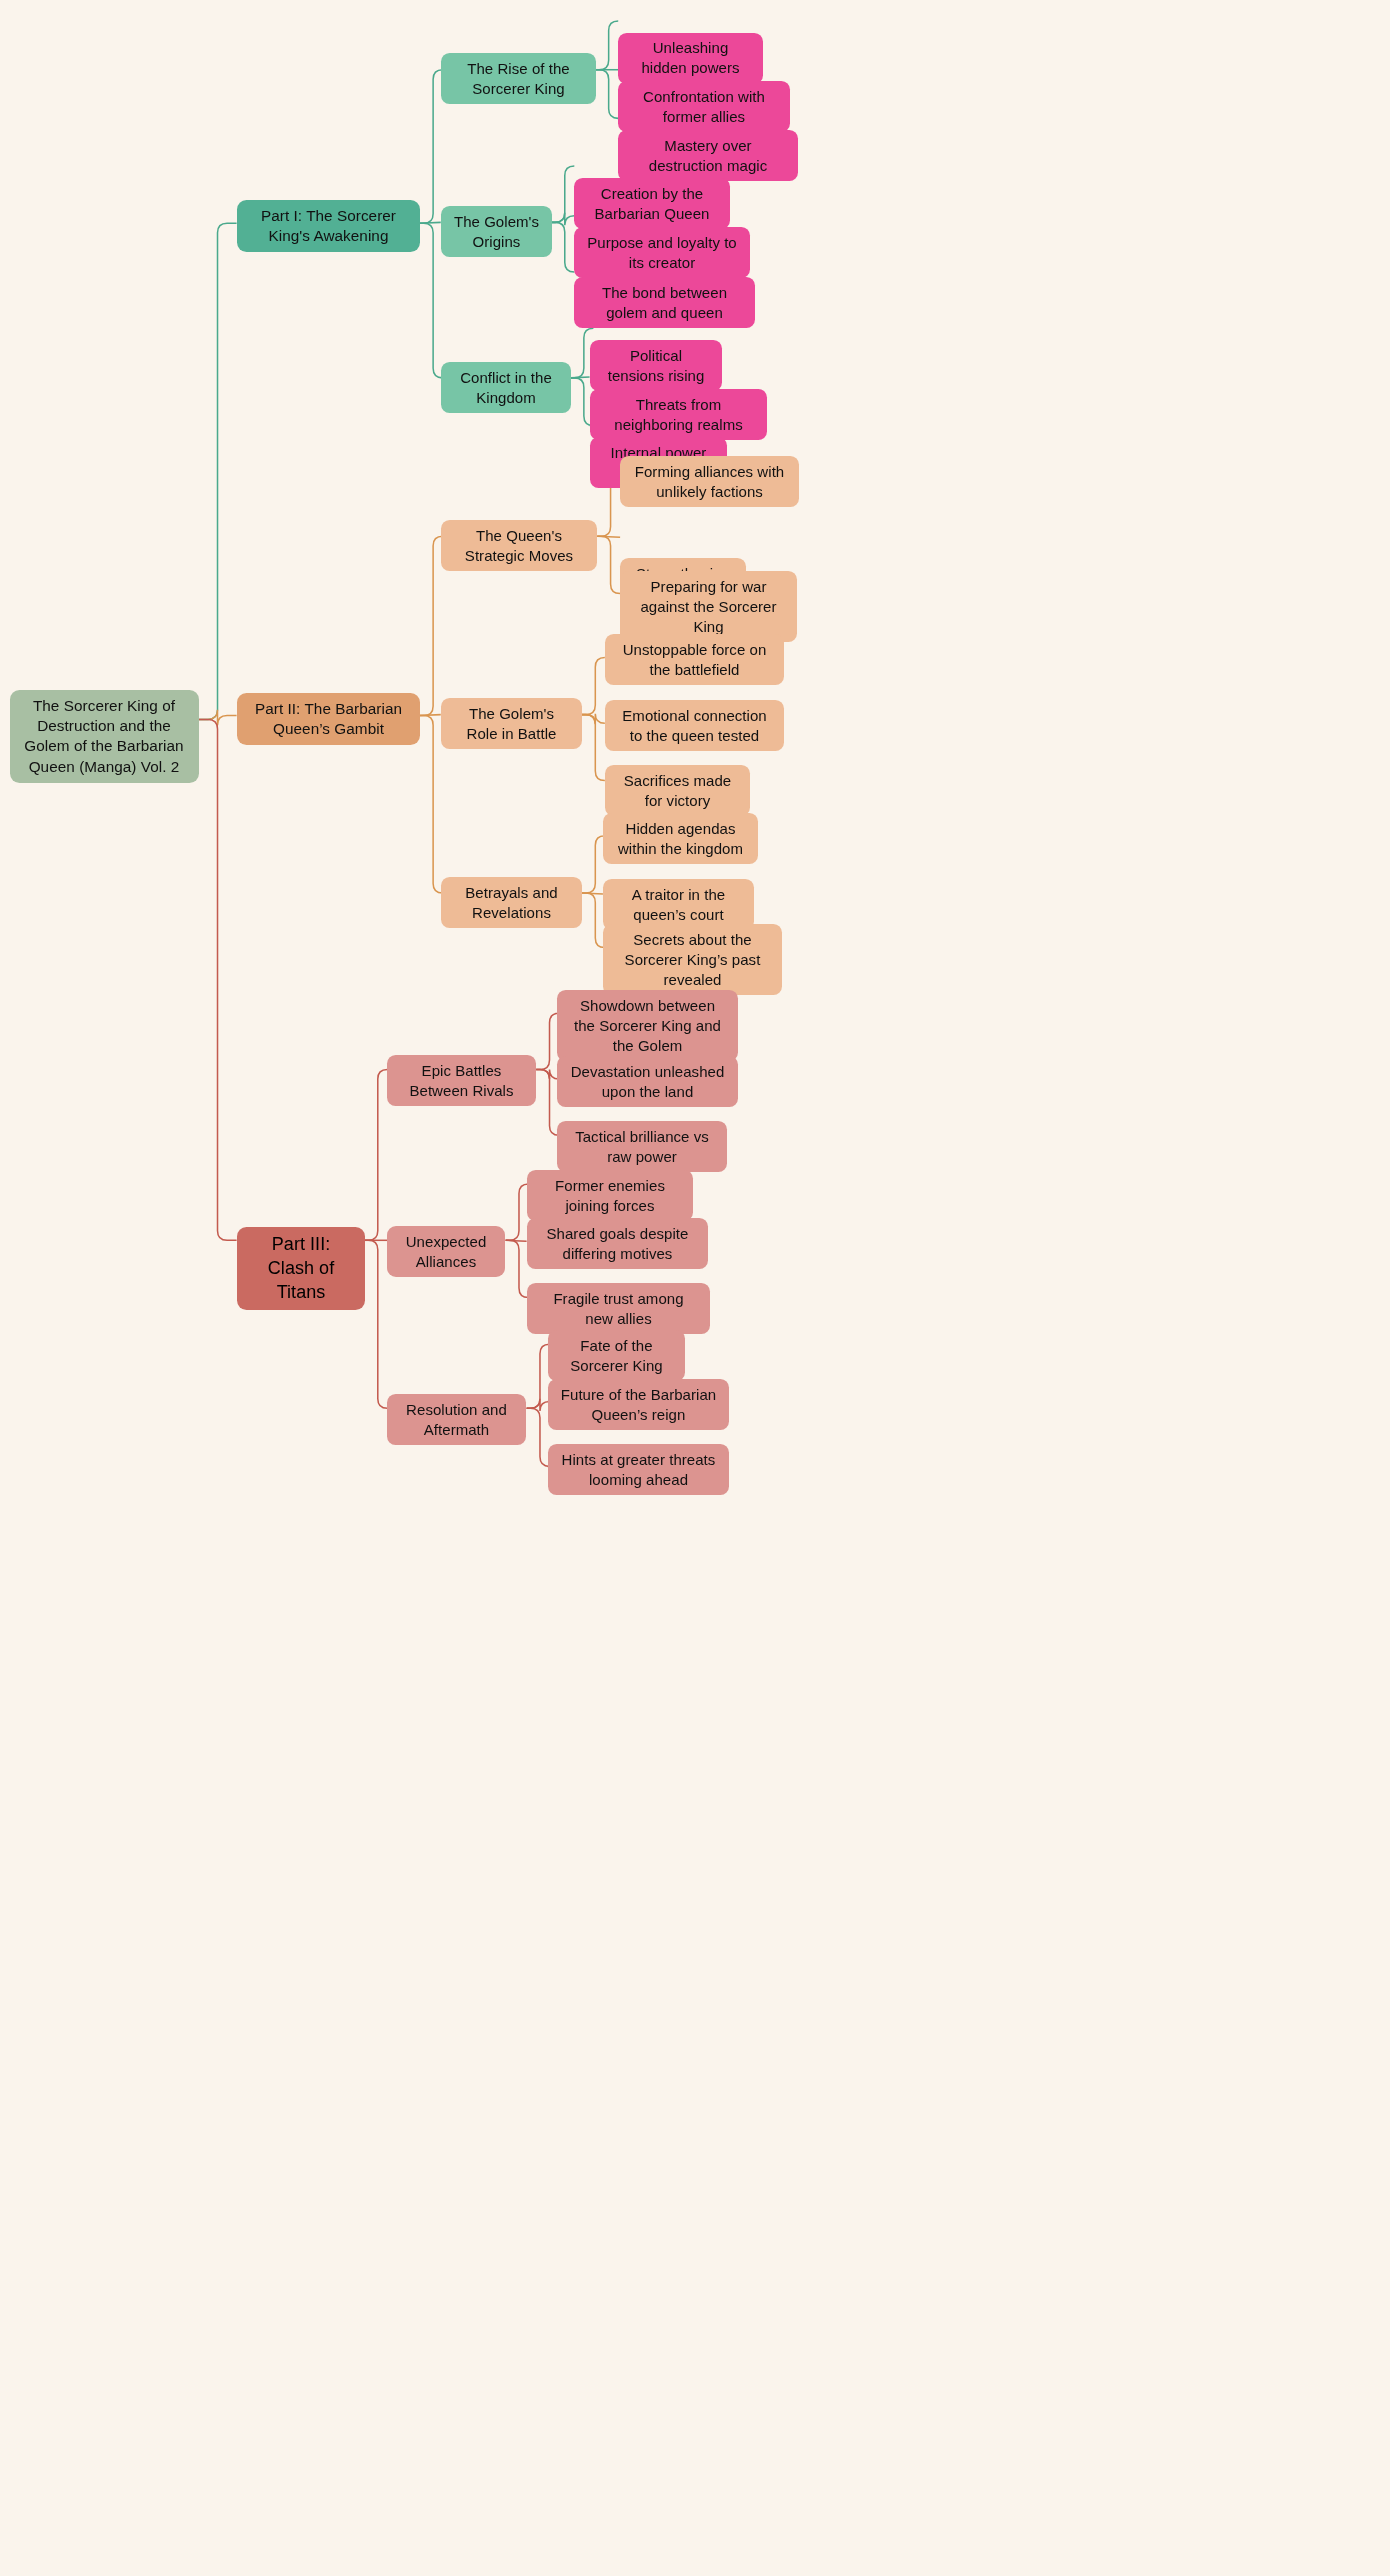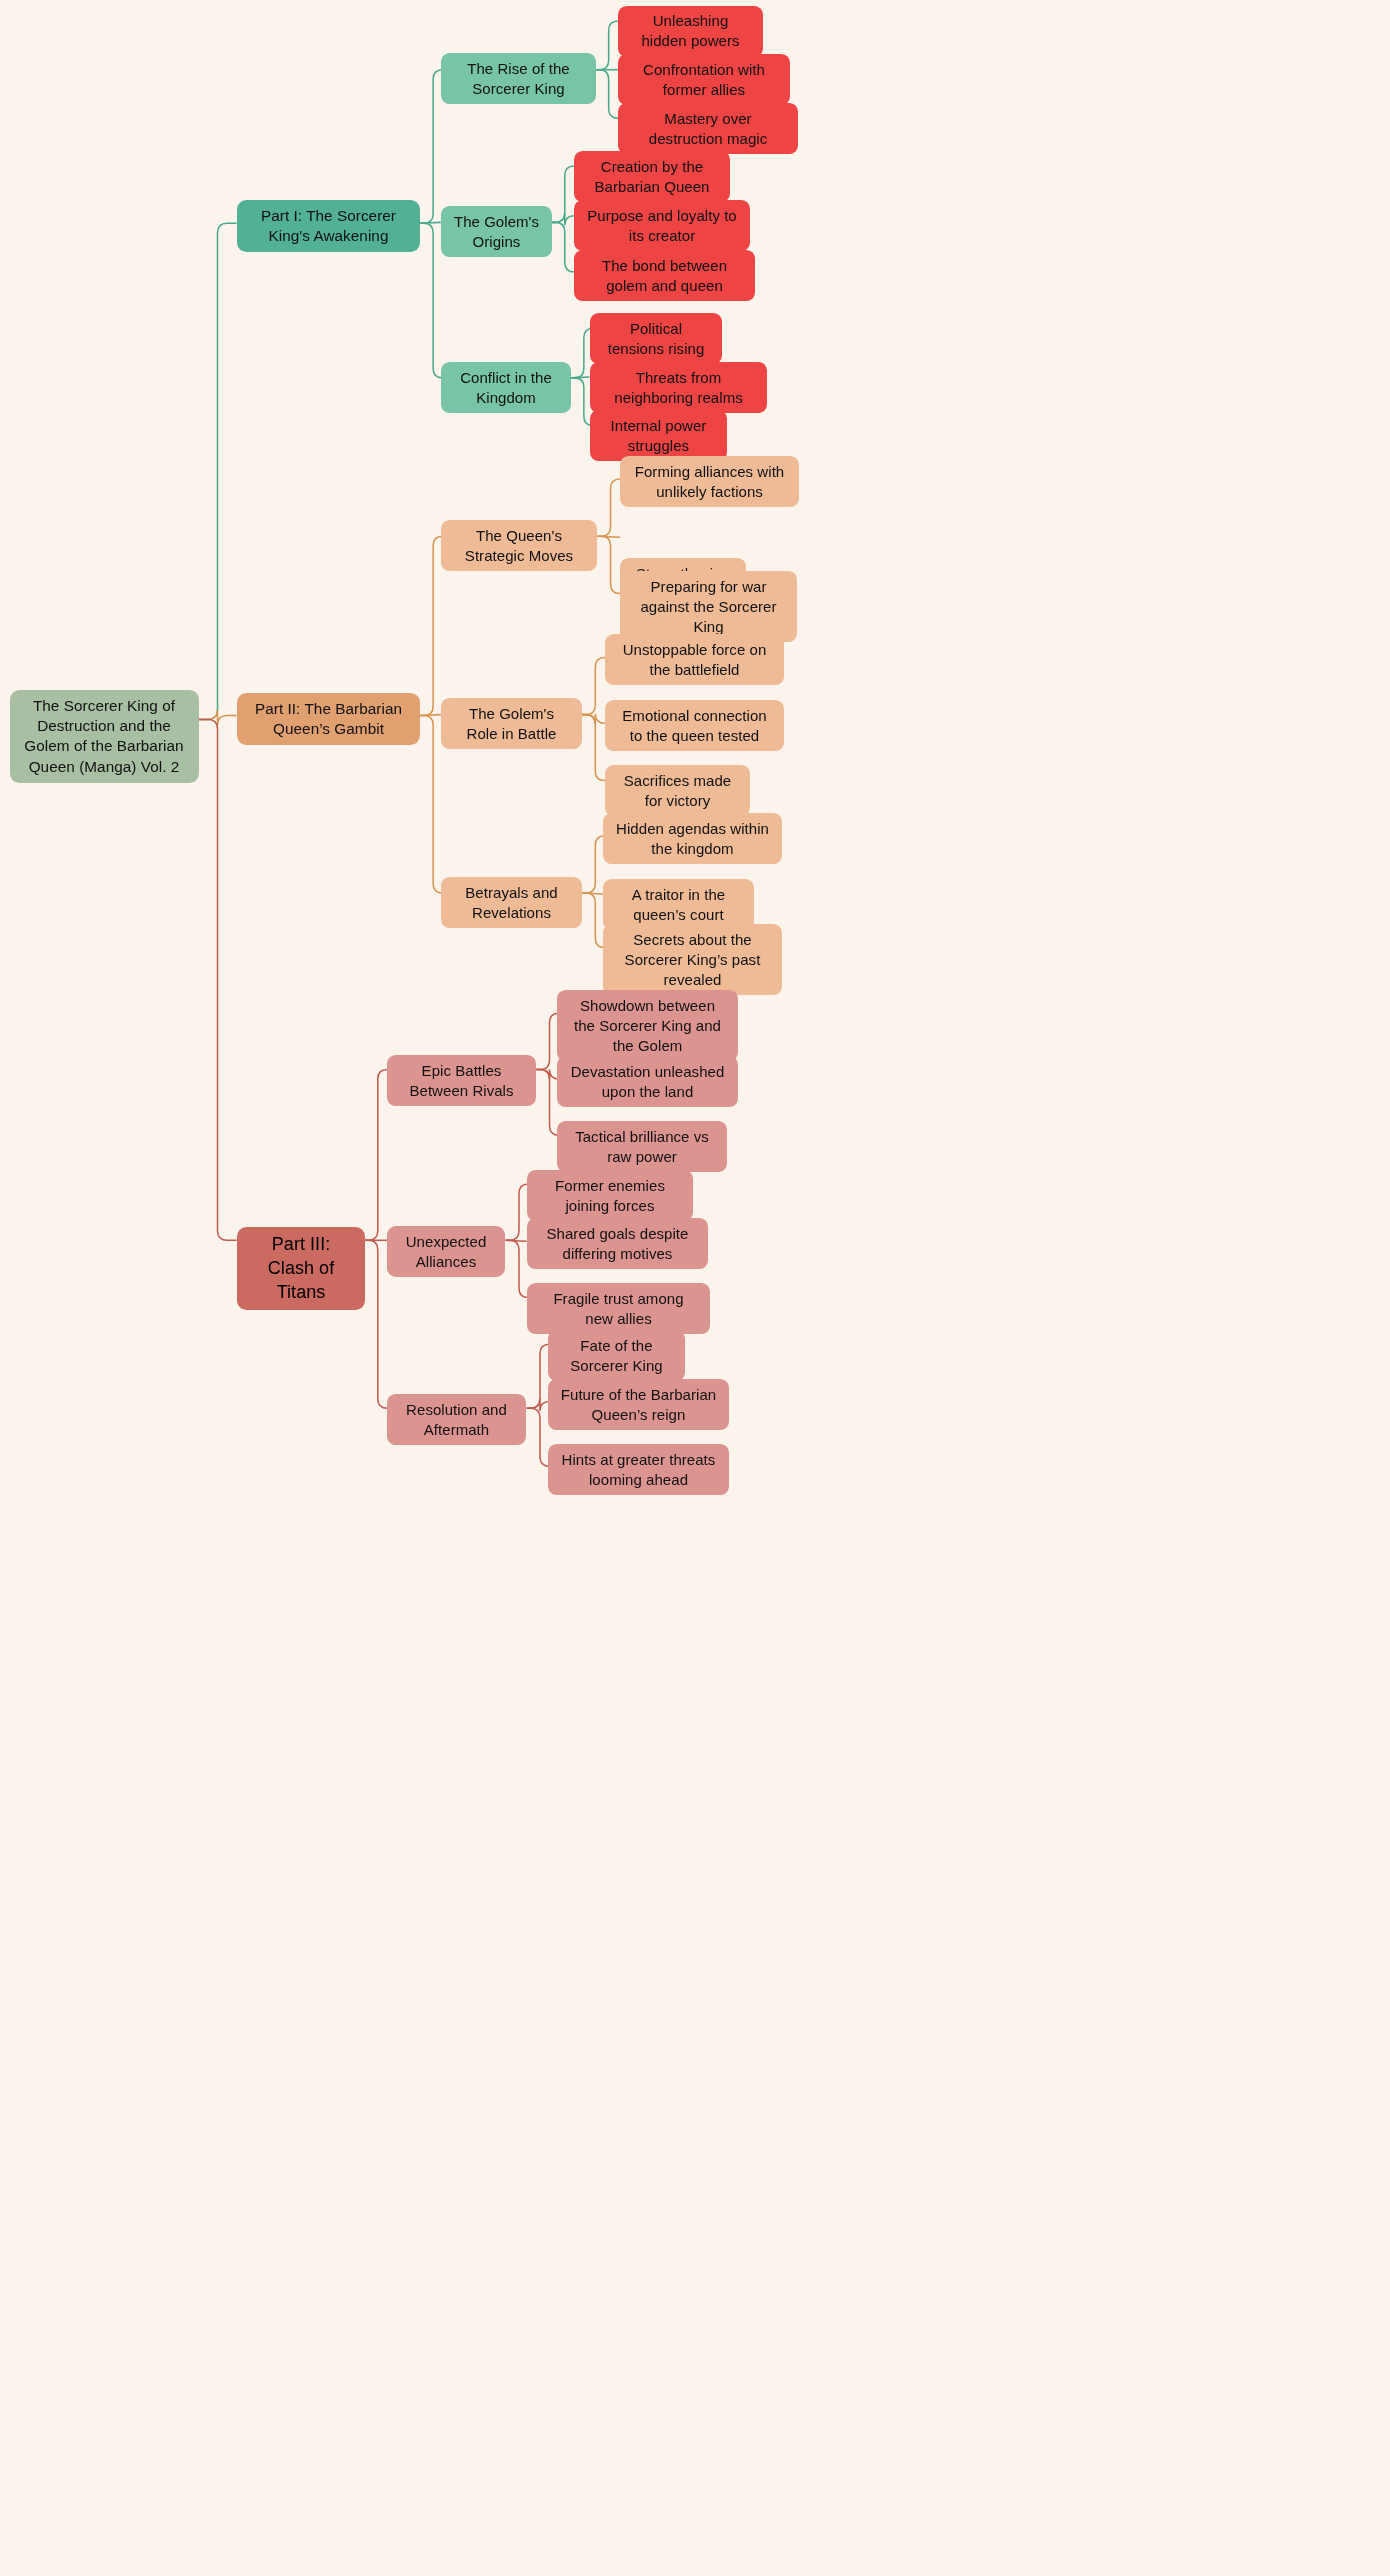--- a/index.html
+++ b/index.html
@@ -26,21 +26,21 @@
   }
   .node.root{
     background:#a8bfa3;font-size:15.3px;border-radius:9.5px;
   }
   .node.p1{background:#52b094;border-radius:9.5px;font-size:15.3px;}
   .node.p2{background:#e0a070;border-radius:9.5px;font-size:15.3px;}
   .node.p3{background:#ca6a61;border-radius:9.5px;font-size:18px;color:#000000;}
   .node.g1{background:#77c5a6;}
   .node.g2{background:#eebb96;}
   .node.g3{background:#dc9490;}
-  .node.l1{background:#ef4444;}
+  .node.l1{background:#ec4899;margin-top:27px;}
   .node.l2{background:#eebb96;}
   .node.l3{background:#dc9490;}
 </style>
 </head>
 <body>
 
 <div id="map">
   <svg class="links" id="links" viewBox="0 0 1457 2700">
       <path d="M 208 754 H 218 Q 228 754 228 744 V 244 Q 228 234 238 234 H 248" fill="none" stroke="#4aa98c" stroke-width="1.6"></path>
       <path d="M 440 234 H 444 Q 454 234 454 224 V 83 Q 454 73 464 73 H 462" fill="none" stroke="#4aa98c" stroke-width="1.6"></path>
@@ -100,21 +100,21 @@
       <div class="node p2" style="left: 237px; top: 693px; width: 183px; min-height: 46px;">Part II: The Barbarian Queen’s Gambit</div>
       <div class="node g2" style="left: 441px; top: 520px; width: 156px; min-height: 32px;">The Queen's Strategic Moves</div>
       <div class="node l2" style="left: 620px; top: 456px; width: 179px; min-height: 46px;">Forming alliances with unlikely factions</div>
       <div class="node l2" style="left: 620px; top: 522px; width: 126px; min-height: 30.5px; margin-top: 36px;">Strengthening her army</div>
       <div class="node l2" style="left: 620px; top: 571px; width: 177px; min-height: 46px;">Preparing for war against the Sorcerer King</div>
       <div class="node g2" style="left: 441px; top: 698px; width: 141px; min-height: 32px;">The Golem's Role in Battle</div>
       <div class="node l2" style="left: 605px; top: 634px; width: 179px; min-height: 46px;">Unstoppable force on the battlefield</div>
       <div class="node l2" style="left: 605px; top: 700px; width: 179px; min-height: 46px;">Emotional connection to the queen tested</div>
       <div class="node l2" style="left: 605px; top: 765px; width: 145px; min-height: 30.5px;">Sacrifices made for victory</div>
       <div class="node g2" style="left: 441px; top: 877px; width: 141px; min-height: 32px;">Betrayals and Revelations</div>
-      <div class="node l2" style="left: 603px; top: 813px; width: 179px; min-height: 46px;">Hidden agendas within the kingdom</div>
+      <div class="node l2" style="left: 603px; top: 813px; width: 155px; min-height: 46px;">Hidden agendas within the kingdom</div>
       <div class="node l2" style="left: 603px; top: 879px; width: 151px; min-height: 30.5px;">A traitor in the queen’s court</div>
       <div class="node l2" style="left: 603px; top: 924px; width: 179px; min-height: 46px;">Secrets about the Sorcerer King’s past revealed</div>
       <div class="node p3" style="left: 237px; top: 1227px; width: 128px; min-height: 27px;">Part III: Clash of Titans</div>
       <div class="node g3" style="left: 387px; top: 1055px; width: 149px; min-height: 29px;">Epic Battles Between Rivals</div>
       <div class="node l3" style="left: 557px; top: 990px; width: 181px; min-height: 46px;">Showdown between the Sorcerer King and the Golem</div>
       <div class="node l3" style="left: 557px; top: 1056px; width: 181px; min-height: 46px;">Devastation unleashed upon the land</div>
       <div class="node l3" style="left: 557px; top: 1121px; width: 170px; min-height: 29px;">Tactical brilliance vs raw power</div>
       <div class="node g3" style="left: 387px; top: 1226px; width: 118px; min-height: 29px; border-radius: 9px;">Unexpected Alliances</div>
       <div class="node l3" style="left: 527px; top: 1170px; width: 166px; min-height: 29px;">Former enemies joining forces</div>
       <div class="node l3" style="left: 527px; top: 1218px; width: 181px; min-height: 46px;">Shared goals despite differing motives</div>

